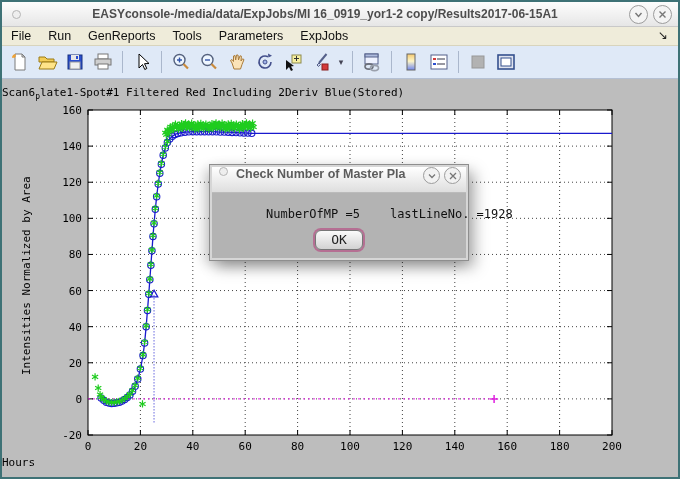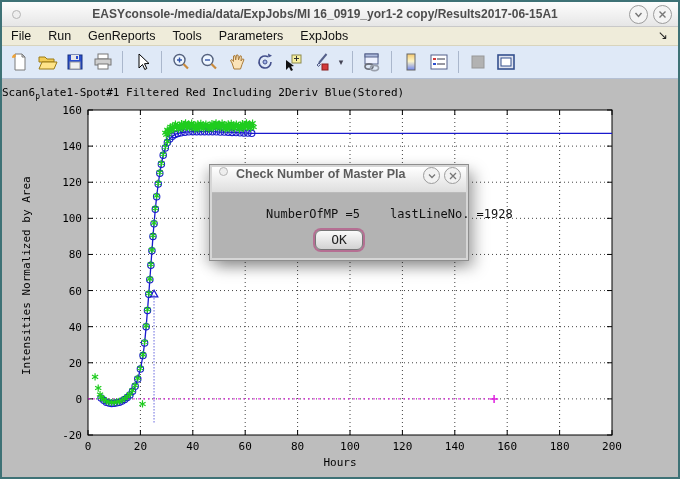--- a/index.html
+++ b/index.html
@@ -38,21 +38,21 @@
   .tb-sep { width:1px; height:22px; background:#aab7cc; margin:0 4px; }
   .tb-caret { width:10px; font-size:9px; color:#445; text-align:center; }
   
   .figure { position:absolute; left:0; top:79px; width:676px; height:396px; background:#bdbdbd; }
   .fig-title { position:absolute; top:5px; left:0; width:100%; 
     font-family:"DejaVu Sans Mono", monospace; font-size:11px; color:#000; }
   .fig-title sub { font-size:8px; }
   .ylab { position:absolute; left:18px; top:70px; width:14px; height:250px;
     font-family:"DejaVu Sans Mono", monospace; font-size:11px; color:#000;
     writing-mode:vertical-rl; transform:rotate(180deg); text-align:center; white-space:nowrap; }
-  .xlab { position:absolute; top:375px; left:0; width:100%; text-align:center;
+  .xlab { position:absolute; top:375px; left:0; width:100%; 
     font-family:"DejaVu Sans Mono", monospace; font-size:11px; color:#000; }
   
   .dialog {
     position:absolute; left:208px; top:84px; width:258px; height:95px;
     border:2px solid #d6d6d6; outline:1px solid #8e8e8e; background:#b3b3b3;
     box-shadow:6px 7px 14px rgba(0,0,0,0.35), -6px 4px 12px rgba(0,0,0,0.18); z-index:5;
   }
   .dialog-titlebar { height:26px; background:linear-gradient(#ffffff,#dedede); border-bottom:1px solid #bbb;
     display:flex; padding:0 5px; }
   .dialog-title { font-size:12.5px; font-weight:bold; color:#5c5c5c; margin-left:8px; white-space:nowrap; overflow:hidden; flex:1; }

